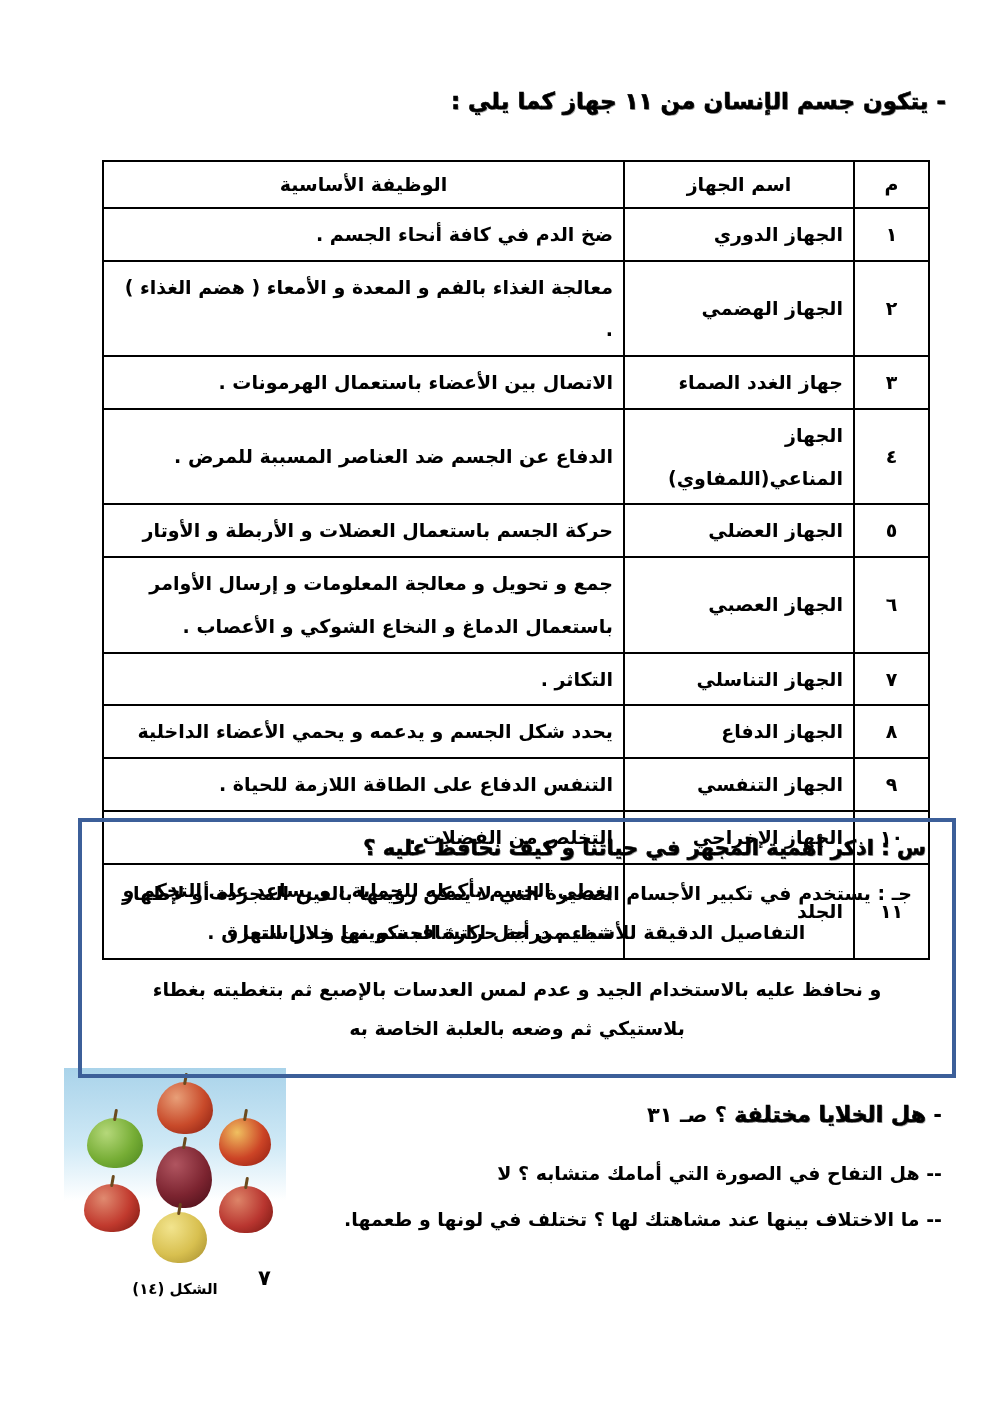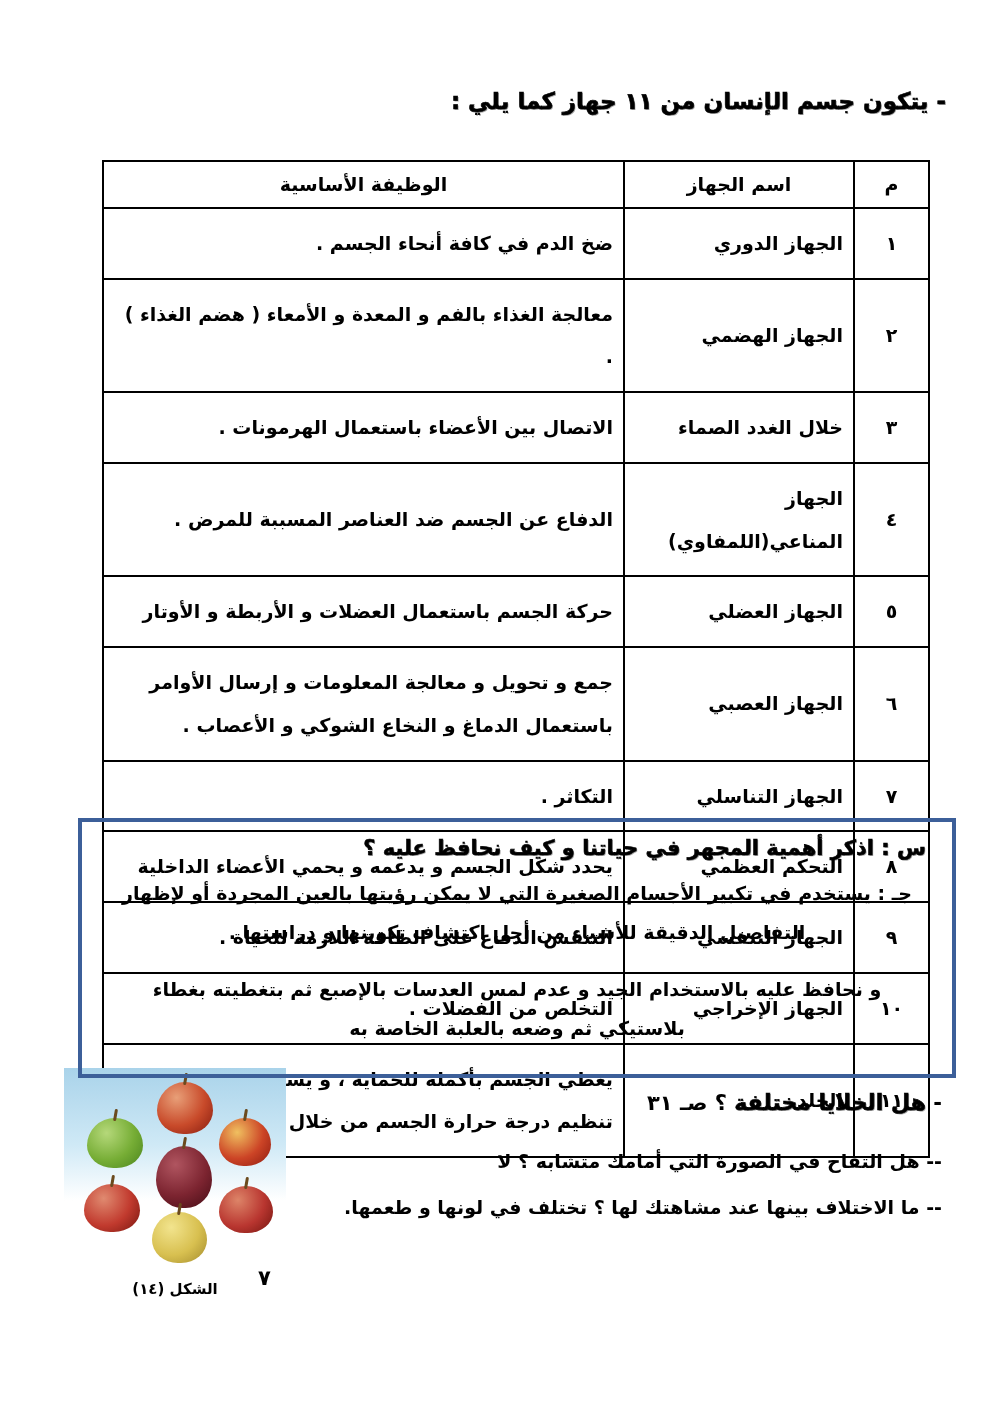--- a/index.html
+++ b/index.html
@@ -15,21 +15,21 @@
     -webkit-text-stroke:0.6px #000;
     text-shadow:1px 1px 0 rgba(0,0,0,0.35);
     letter-spacing:0.5px;
   }
   table.systems{
     position:absolute;top:160px;right:62px;width:828px;
     border-collapse:collapse;table-layout:fixed;
   }
   table.systems th, table.systems td{
     border:2px solid #000;font-size:19px;line-height:2.25;
-    padding:13px 10px;vertical-align:middle;box-sizing:border-box;
+    padding:4px 10px;vertical-align:middle;box-sizing:border-box;
   }
   table.systems th{text-align:center;height:45px;padding:1px 4px;}
   .col-num{width:75px;}
   .col-name{width:230px;margin-left:40px;}
   td.cell-num{text-align:center;}
   td.cell-name{text-align:right;border-radius:8px;}
   td.cell-func{text-align:right;}
   .qa-box{
     position:absolute;top:818px;left:62px;width:878px;height:260px;
     box-sizing:border-box;border:4px solid #3c5f99;background:transparent;
@@ -48,21 +48,21 @@
   .apple::before{
     content:"";position:absolute;top:-9px;left:48%;width:3px;height:12px;
     background:#6b4a1e;border-radius:2px;transform:rotate(10deg);
   }
   .figure-caption{
     position:absolute;bottom:4px;left:0;width:100%;text-align:center;font-size:15px;
   }
   .cells-section{
     position:absolute;top:1086px;right:50px;width:680px;text-align:right;
   }
-  .cells-heading{font-size:21px;margin:4px 0 30px 0;}
+  .cells-heading{font-size:21px;margin:16px 0 30px 0;}
   .cells-heading .decor{font-size:22px;}
   .bullet{font-size:19px;line-height:1.75;margin:0 0 13px 0;}
   .page-number{position:absolute;left:258px;top:1266px;font-size:21px;}
 </style>
 </head>
 <body>
 
 <div class="page">
 
   <div class="doc-title">
@@ -83,21 +83,21 @@
           <td class="cell-name">الجهاز الدوري</td>
           <td class="cell-func">ضخ الدم في كافة أنحاء الجسم .</td>
         </tr>
         <tr>
           <td class="cell-num">٢</td>
           <td class="cell-name">الجهاز الهضمي</td>
           <td class="cell-func">معالجة الغذاء بالفم و المعدة و الأمعاء ( هضم الغذاء ) .</td>
         </tr>
         <tr>
           <td class="cell-num">٣</td>
-          <td class="cell-name">خلال الغدد الصماء</td>
+          <td class="cell-name">جهاز الغدد الصماء</td>
           <td class="cell-func">الاتصال بين الأعضاء باستعمال الهرمونات .</td>
         </tr>
         <tr>
           <td class="cell-num">٤</td>
           <td class="cell-name">الجهاز المناعي(اللمفاوي)</td>
           <td class="cell-func">الدفاع عن الجسم ضد العناصر المسببة للمرض .</td>
         </tr>
         <tr>
           <td class="cell-num">٥</td>
           <td class="cell-name">الجهاز العضلي</td>
@@ -108,21 +108,21 @@
           <td class="cell-name">الجهاز العصبي</td>
           <td class="cell-func">جمع و تحويل و معالجة المعلومات و إرسال الأوامر باستعمال الدماغ و النخاع الشوكي و الأعصاب .</td>
         </tr>
         <tr>
           <td class="cell-num">٧</td>
           <td class="cell-name">الجهاز التناسلي</td>
           <td class="cell-func">التكاثر .</td>
         </tr>
         <tr>
           <td class="cell-num">٨</td>
-          <td class="cell-name">التحكم العظمي</td>
+          <td class="cell-name">الجهاز الدفاع</td>
           <td class="cell-func">يحدد شكل الجسم و يدعمه و يحمي الأعضاء الداخلية</td>
         </tr>
         <tr>
           <td class="cell-num">٩</td>
           <td class="cell-name">الجهاز التنفسي</td>
           <td class="cell-func">التنفس الدفاع على الطاقة اللازمة للحياة .</td>
         </tr>
         <tr>
           <td class="cell-num">١٠</td>
           <td class="cell-name">الجهاز الإخراجي</td>

